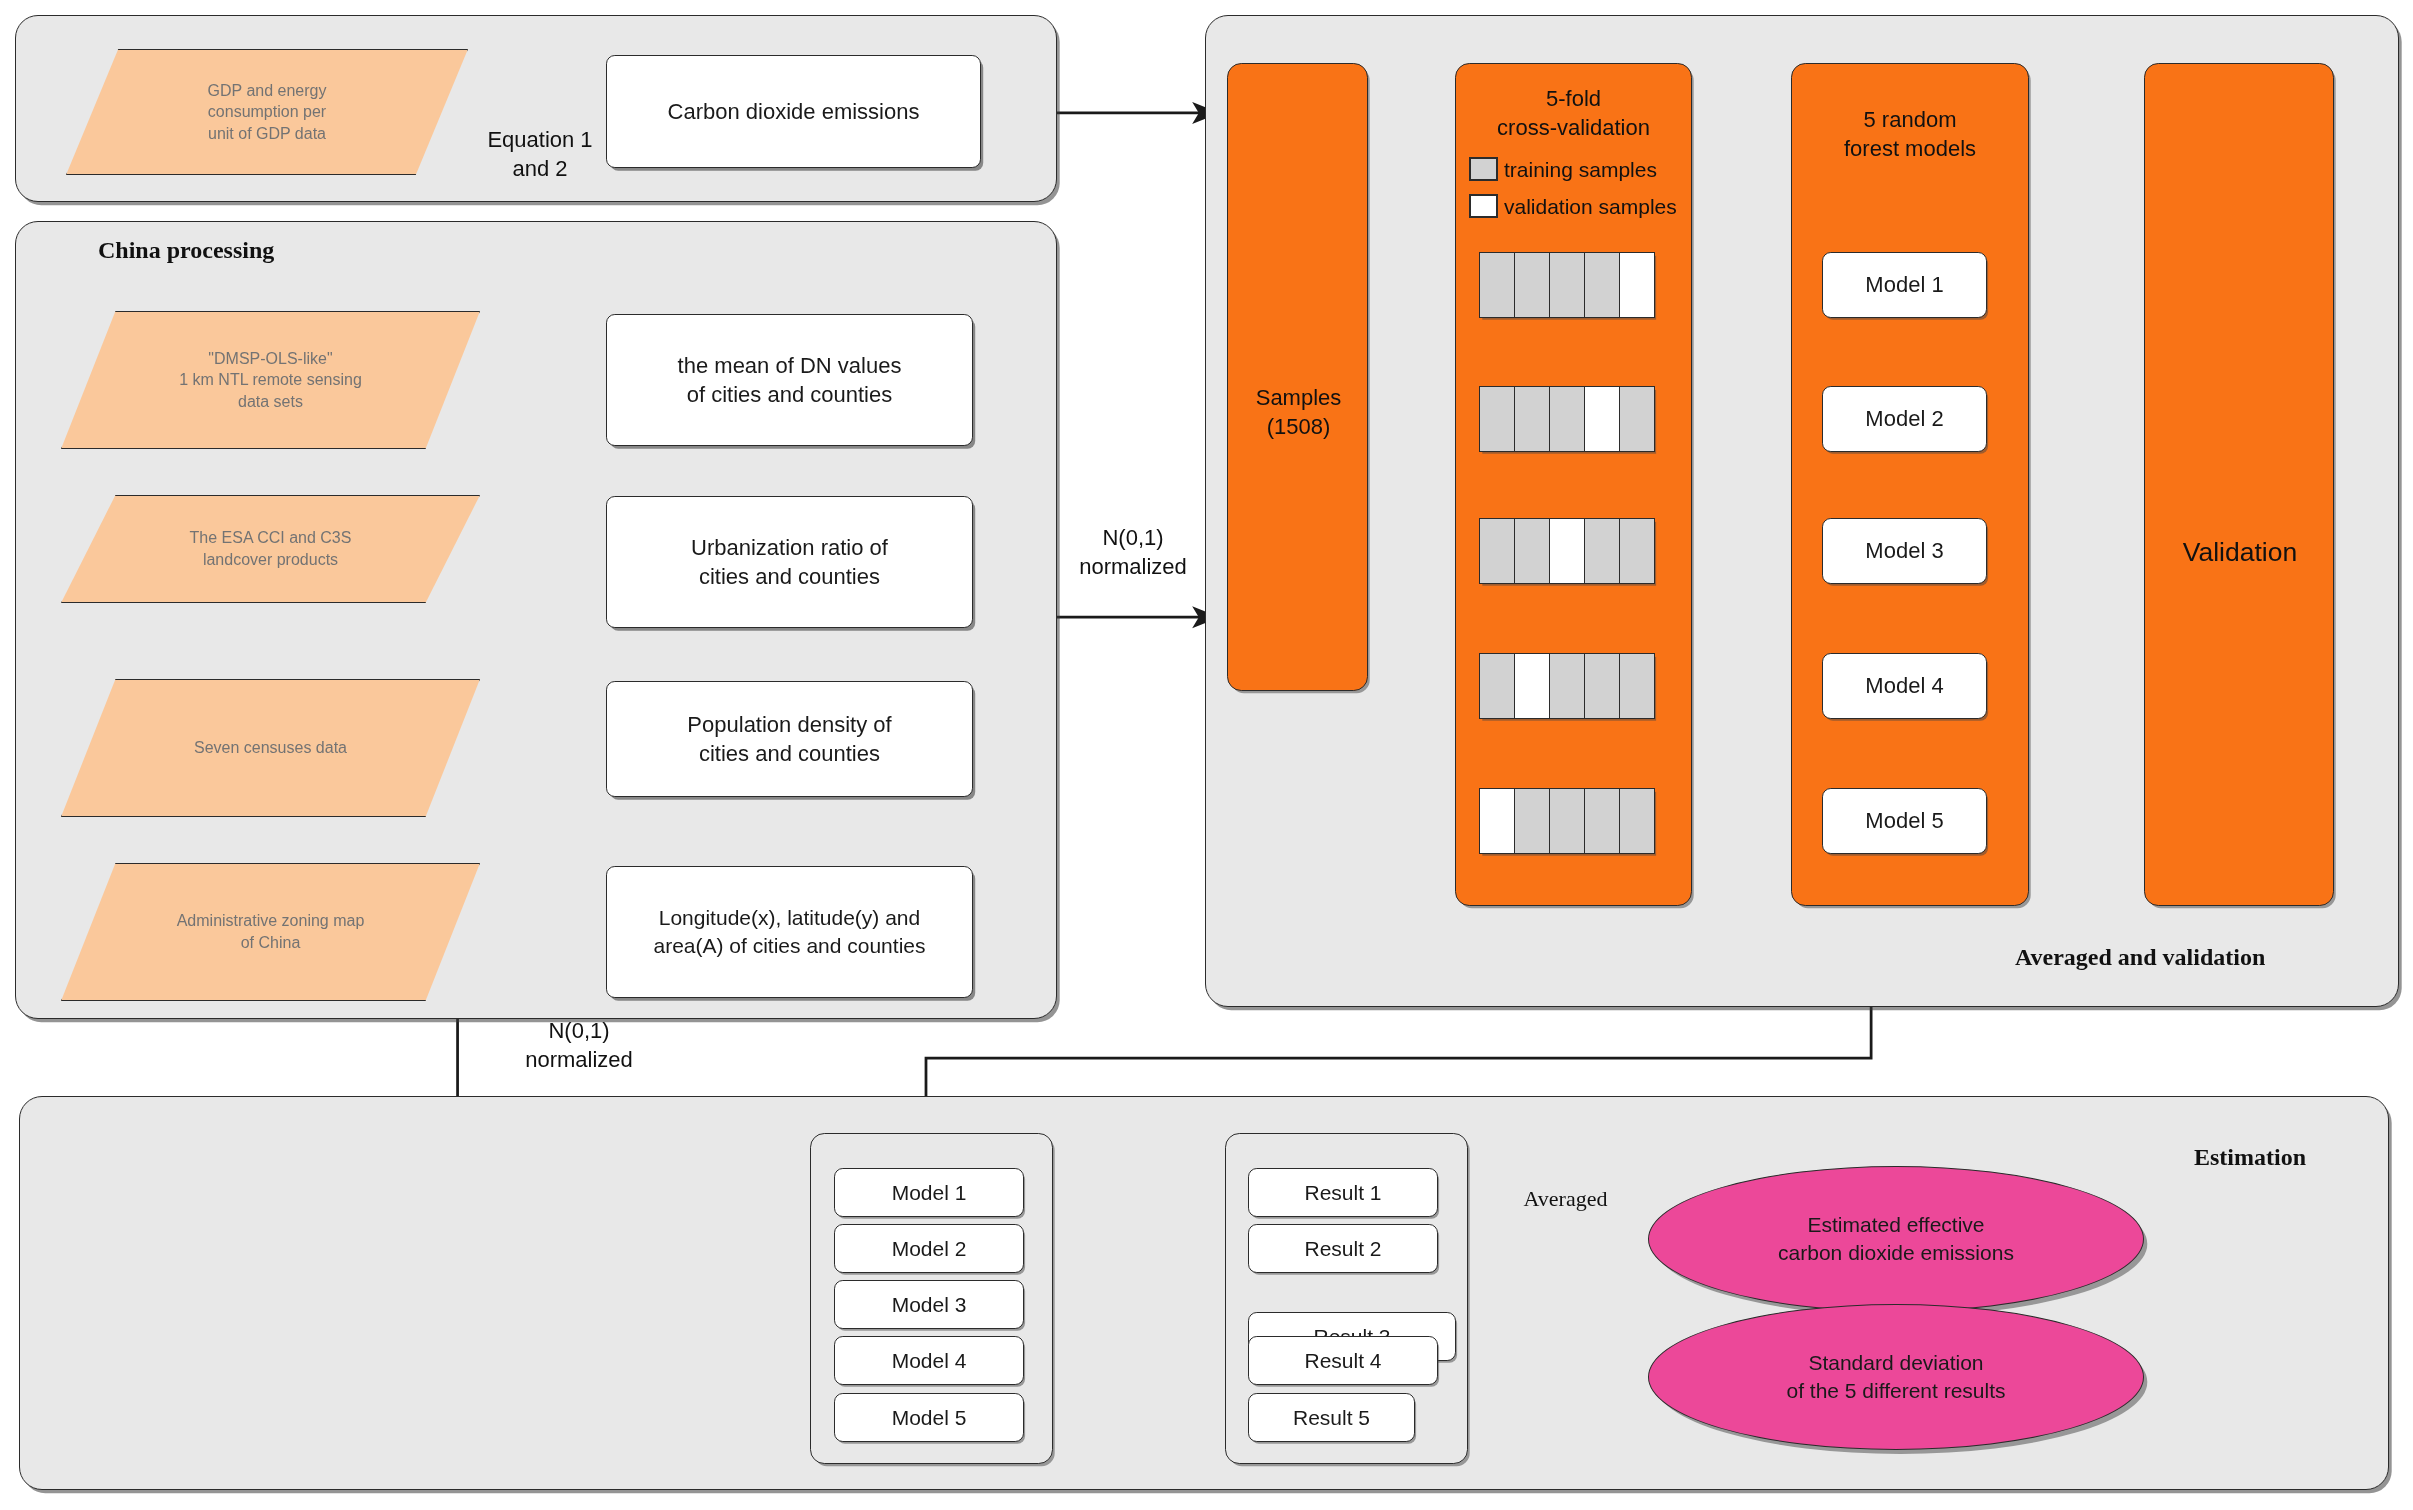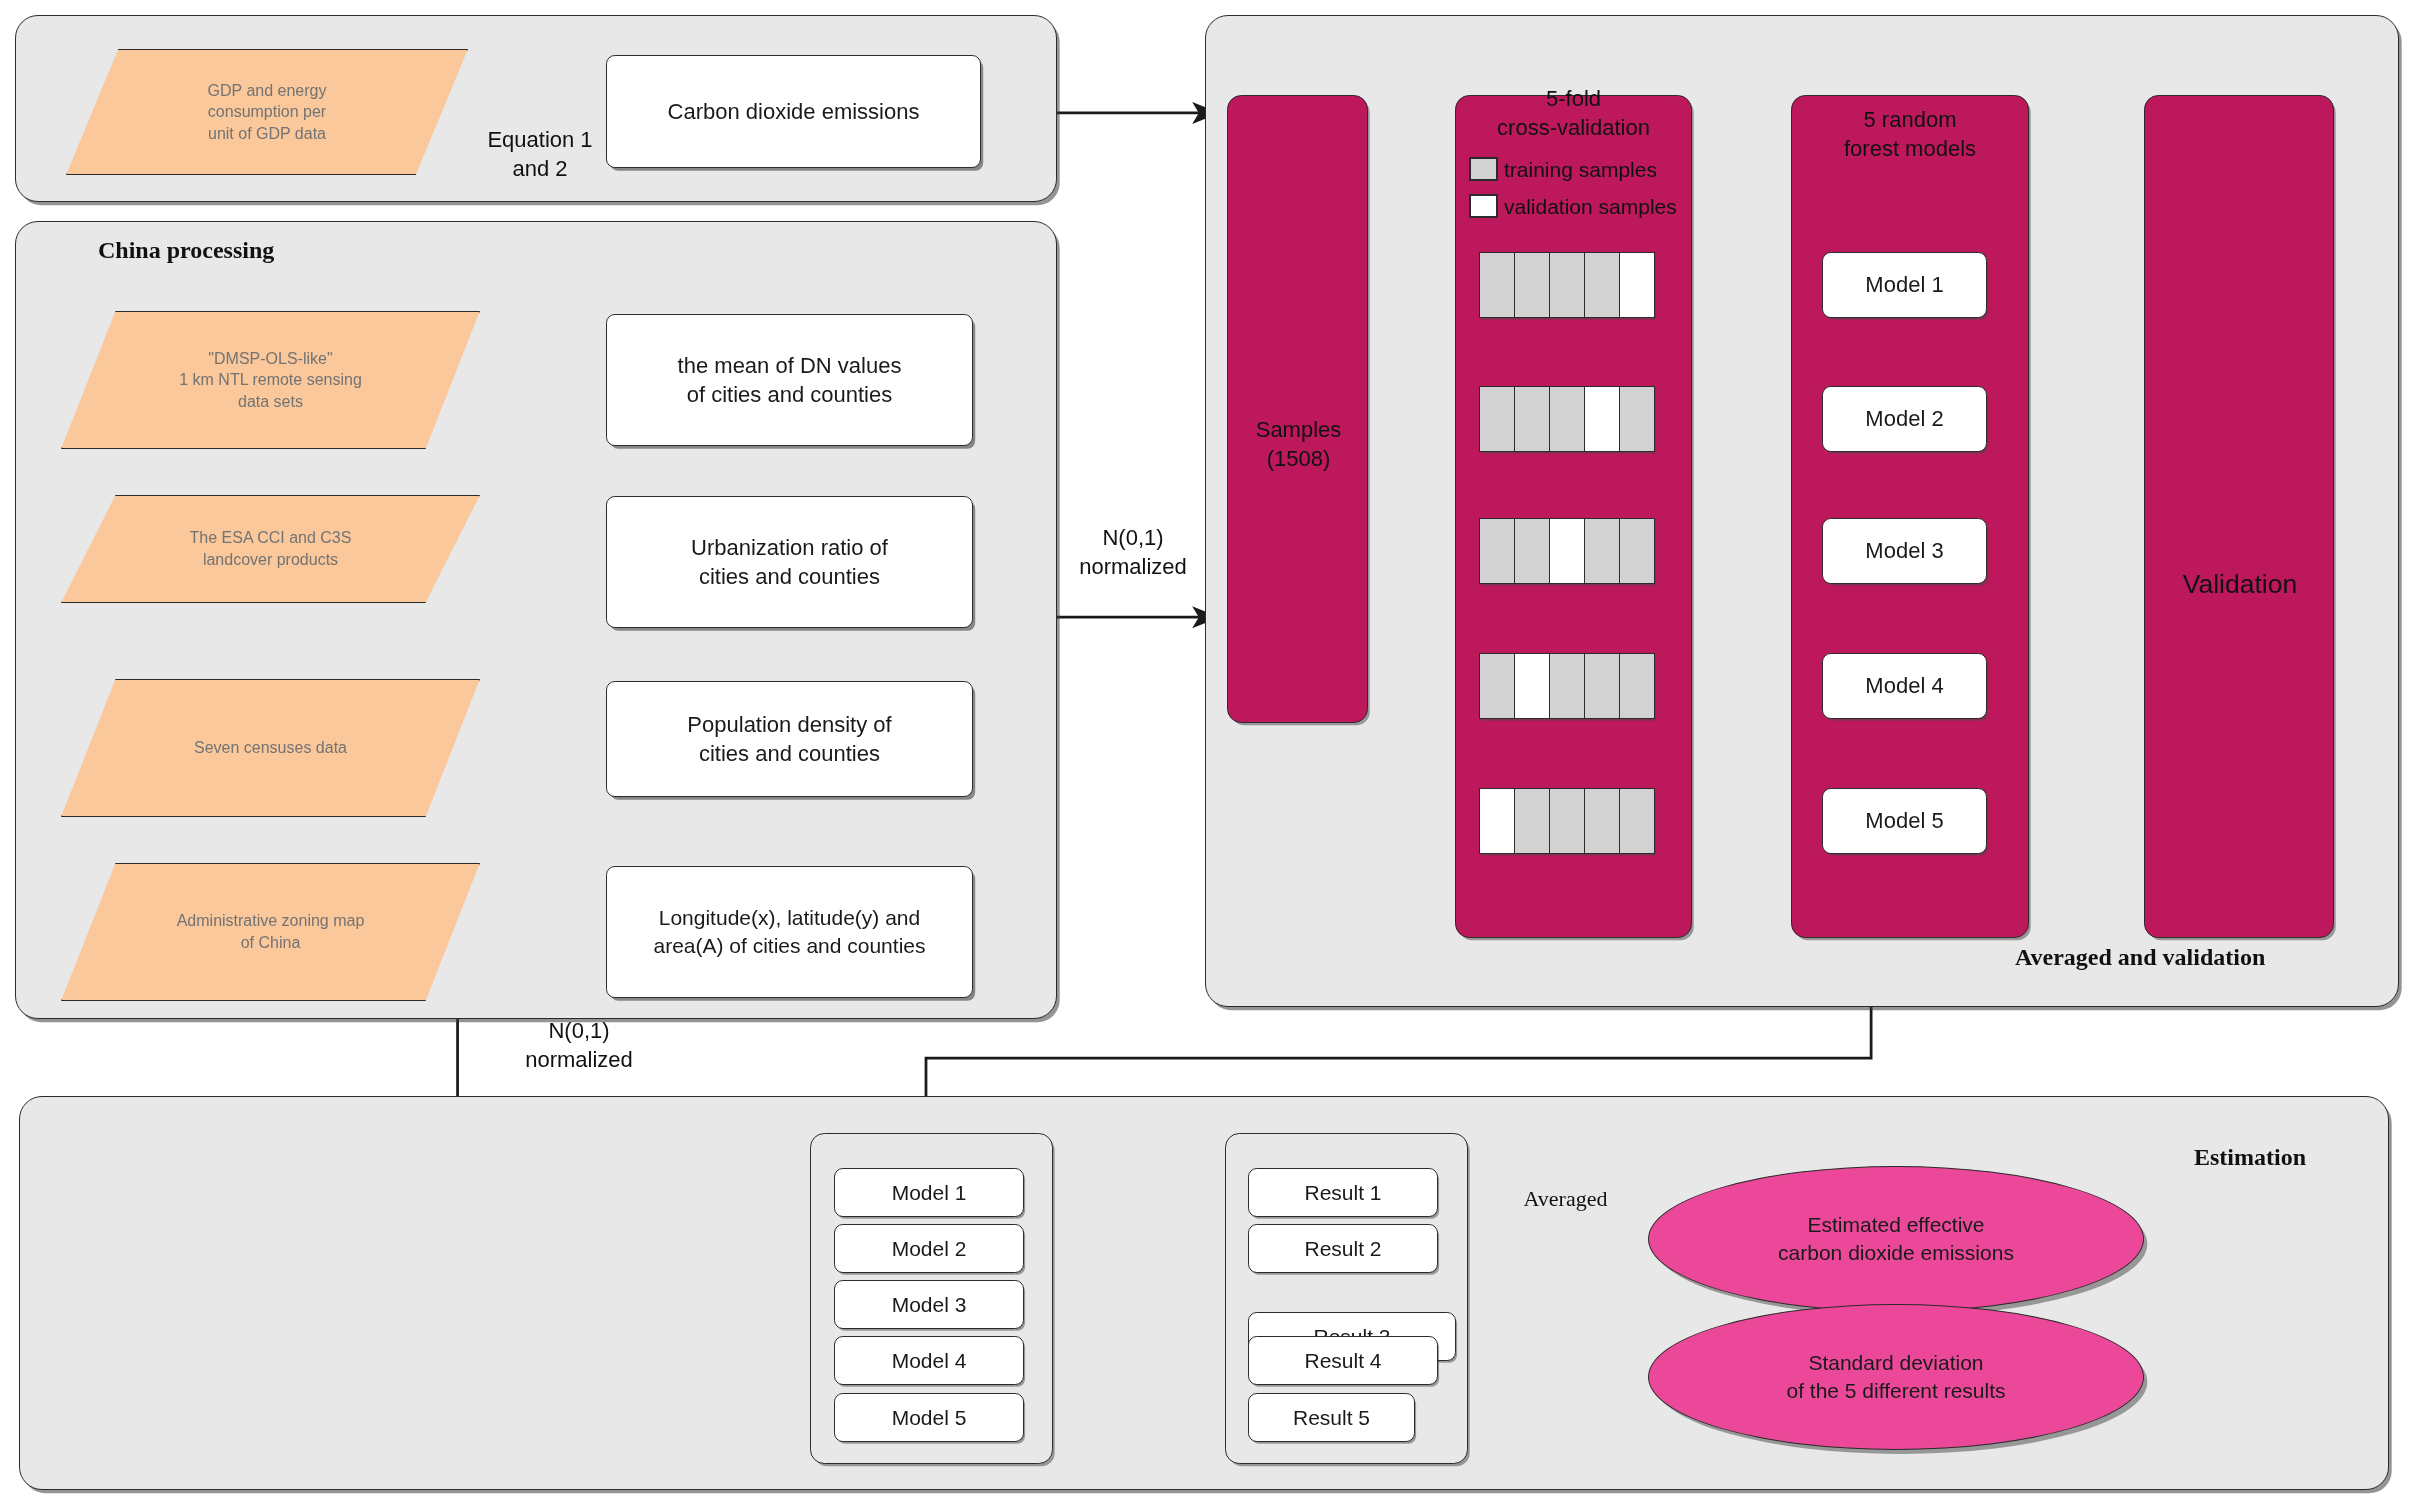--- a/index.html
+++ b/index.html
@@ -23,26 +23,25 @@
     box-sizing:border-box;
     display:flex;align-items:center;justify-content:center;
     text-align:center;
     box-shadow:3.3px 3.9px 0 -1.1px rgba(70,70,70,.6);
     font-size:22px;color:#1a1a1a;line-height:1.32;
     padding:3.3px 5.5px;
   }
   .wbox.plain{box-shadow:2.2px 2.8px 0 -1.1px rgba(70,70,70,.5);}
   .subpanel{
     position:absolute;
-    background:#be185d;
+    background:#f97316;
     border:1.7px solid #2b2b2b;
     border-radius:14.3px;
     box-sizing:border-box;
     box-shadow:2.8px 3.3px 0 -1.1px rgba(70,70,70,.5);
-    margin-top:32px;
   }
   .greysub{
     position:absolute;
     background:#e8e8e8;
     border:1.7px solid #2b2b2b;
     border-radius:14.3px;
     box-sizing:border-box;
     box-shadow:2.8px 3.3px 0 -1.1px rgba(70,70,70,.5);
   }
   .para{

